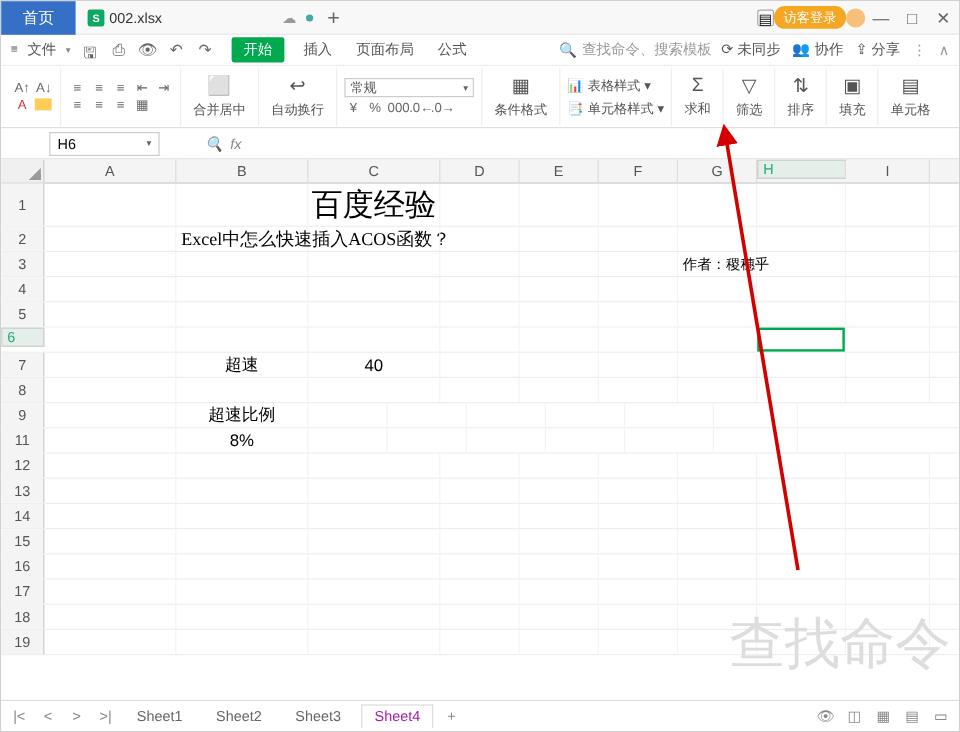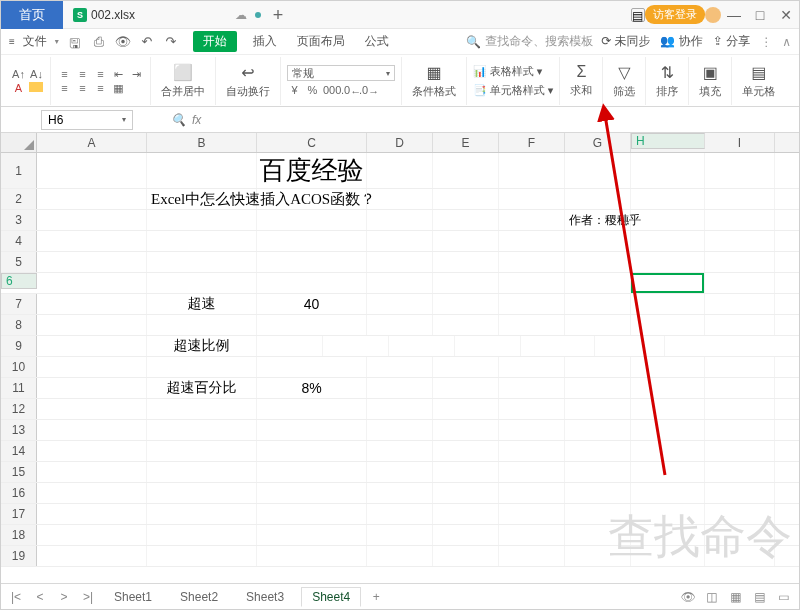--- a/index.html
+++ b/index.html
@@ -57,21 +57,21 @@
 .rh { width:36px; background:#f4f4f4; border-right:1px solid #ccc; text-align:center; font-size:12px; color:#555; line-height:21px; }
 .row.tall .rh { line-height:36px; }
 .rh.sel { background:#e3efe8; color:#2a7; }
 .cell { border-right:1px solid #f3f3f3; font-size:13px; padding:0 4px; display:flex; align-items:center; white-space:nowrap; overflow:visible; }
 .title-cell { font-size:26px; font-family:Liberation Serif, serif; justify-content:center; }
 .subtitle { font-size:15px; font-family:"SimSun"; }
 .activecell { border:2px solid #00a84e; position:absolute; pointer-events:none; }
 
 .sheetbar { height:26px; display:flex; align-items:center; border-top:1px solid #d8d8d8; font-size:12px; background:#fff; padding:0 6px; gap:6px; color:#666; }
 .sheet { padding:2px 10px; border:1px solid transparent; }
-.sheet.active { color:#14532d; border:1px solid #ddd; border-bottom-color:#fff; }
+.sheet.active { color:#a21caf; border:1px solid #ddd; border-bottom-color:#fff; }
 .sbspacer { flex:1; }
 .sbicon { width:18px; text-align:center; color:#888; }
 
 .watermark { position:absolute; right:8px; bottom:42px; font-size:46px; color:#ddd; font-family:"SimHei"; pointer-events:none; }
 .arrow-canvas { position:absolute; pointer-events:none; top:0; left:0; }
 </style>
 </head>
 <body>
 
 <div class="win">
@@ -354,35 +354,22 @@
           <div class="cell" style="width: 110px;"></div>
           <div class="cell" style="width: 110px; justify-content: center; font-size: 14px;">超速比例</div>
           <div class="cell" style="width: 66px;"></div>
           <div class="cell" style="width: 66px;"></div>
           <div class="cell" style="width: 66px;"></div>
           <div class="cell" style="width: 66px;"></div>
           <div class="cell" style="width: 74px;"></div>
           <div class="cell" style="width: 70px;"></div>
         </div>
         <div class="row">
-          <div class="rh">10</div>
-          <div class="cell" style="width: 110px;"></div>
-          <div class="cell" style="width: 110px;"></div>
-          <div class="cell" style="width: 110px;"></div>
-          <div class="cell" style="width: 66px;"></div>
-          <div class="cell" style="width: 66px;"></div>
-          <div class="cell" style="width: 66px;"></div>
-          <div class="cell" style="width: 66px;"></div>
-          <div class="cell" style="width: 74px;"></div>
-          <div class="cell" style="width: 70px;"></div>
-        </div>
-        <div class="row">
           <div class="rh">11</div>
           <div class="cell" style="width: 110px;"></div>
-          <div class="cell" style="width: 110px; justify-content: center; font-size: 14px;">超速百分比</div>
           <div class="cell" style="width: 110px; justify-content: center; font-size: 14px;">8%</div>
           <div class="cell" style="width: 66px;"></div>
           <div class="cell" style="width: 66px;"></div>
           <div class="cell" style="width: 66px;"></div>
           <div class="cell" style="width: 66px;"></div>
           <div class="cell" style="width: 74px;"></div>
           <div class="cell" style="width: 70px;"></div>
         </div>
         <div class="row">
           <div class="rh">12</div>

